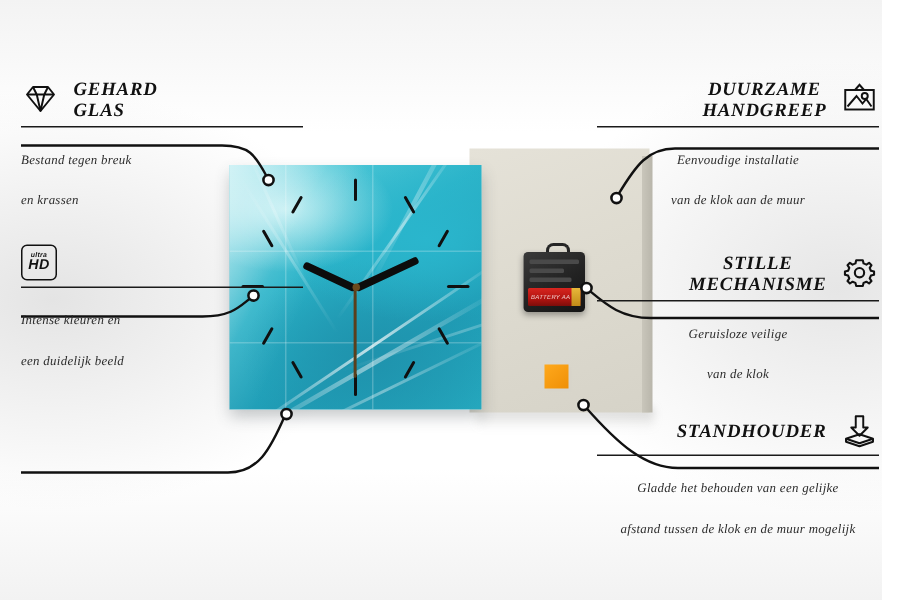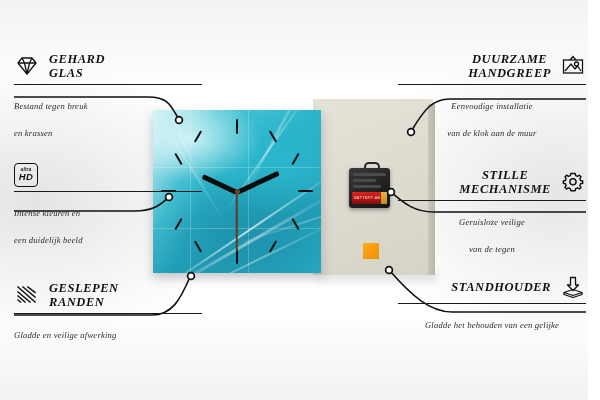--- a/index.html
+++ b/index.html
@@ -237,40 +237,20 @@
       <div class="hdbox">
         <span class="u">ultra</span>
         <span class="hd">HD</span>
       </div>
     </div>
     <div class="rule"></div>
     <div class="feat-desc">Intense kleuren en</div>
     <div class="feat-desc">een duidelijk beeld</div>
   </div>
 
-  <div class="feat" id="f-randen">
-    <div class="feat-head">
-      <svg class="icon" viewBox="0 0 26 24">
-        <g stroke="#111" stroke-width="1.5" stroke-linecap="square">
-          <path d="M4,4 L21,19"></path>
-            <path d="M4,9 L16,19"></path>
-          <path d="M4,13 L11,19"></path>
-            <path d="M4,17 L6.5,19"></path>
-          <path d="M9,4 L21,14"></path>
-            <path d="M14,4 L21,9.5"></path>
-        </g>
-      </svg>
-      <div>
-        <div class="feat-title">GESLEPEN</div>
-        <div class="feat-title">RANDEN</div>
-      </div>
-    </div>
-    <div class="rule"></div>
-    <div class="feat-desc">Gladde en veilige afwerking</div>
-  </div>
 
   <div class="feat right" id="f-handgreep">
     <div class="feat-head">
       <svg class="icon" viewBox="0 0 26 24">
         <g fill="none" stroke="#111" stroke-width="1.3">
           <rect x="3.5" y="6" width="19" height="13"></rect>
           <path d="M5,17 L11,10 L15,15 L17.5,12 L21,17"></path>
           <circle cx="16.5" cy="10" r="2"></circle>
           <path d="M10,6 L13,2.5 L16,6"></path>
         </g>
@@ -293,33 +273,34 @@
           <circle cx="13" cy="11.8" r="3.1"></circle>
         </g>
       </svg>
       <div>
         <div class="feat-title">STILLE</div>
         <div class="feat-title">MECHANISME</div>
       </div>
     </div>
     <div class="rule"></div>
     <div class="feat-desc">Geruisloze veilige</div>
-    <div class="feat-desc">van de tegen</div>
+    <div class="feat-desc">van de klok</div>
   </div>
 
   <div class="feat right" id="f-spacer">
     <div class="feat-head">
       <svg class="icon" viewBox="0 0 26 24">
         <g fill="none" stroke="#111" stroke-width="1.3" stroke-linejoin="round">
           <path d="M10.5,2.5 L15.5,2.5 L15.5,10 L18.5,10 L13,15.5 L7.5,10 L10.5,10 Z"></path>
           <path d="M13,14.5 L22,17.5 L13,20.5 L4,17.5 Z"></path>
           <path d="M4,17.5 L4,19.5 L13,22.5 L22,19.5 L22,17.5"></path>
         </g>
       </svg>
       <div>
         <div class="feat-title">STANDHOUDER</div>
       </div>
     </div>
     <div class="rule"></div>
     <div class="feat-desc">Gladde het behouden van een gelijke</div>
+    <div class="feat-desc">afstand tussen de klok en de muur mogelijk</div>
   </div>
 
 </div>
 
 </body></html>

